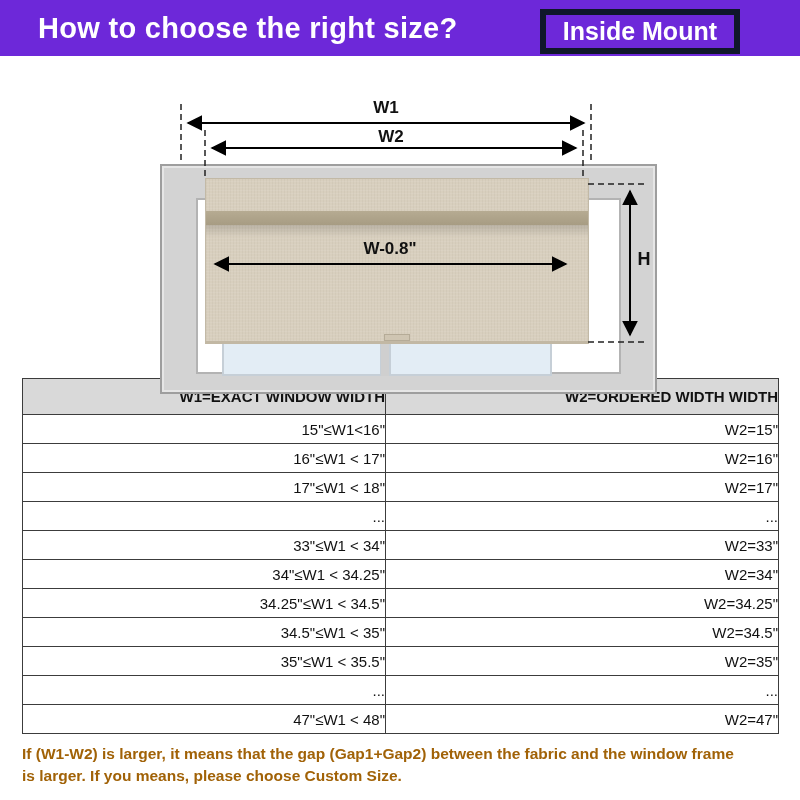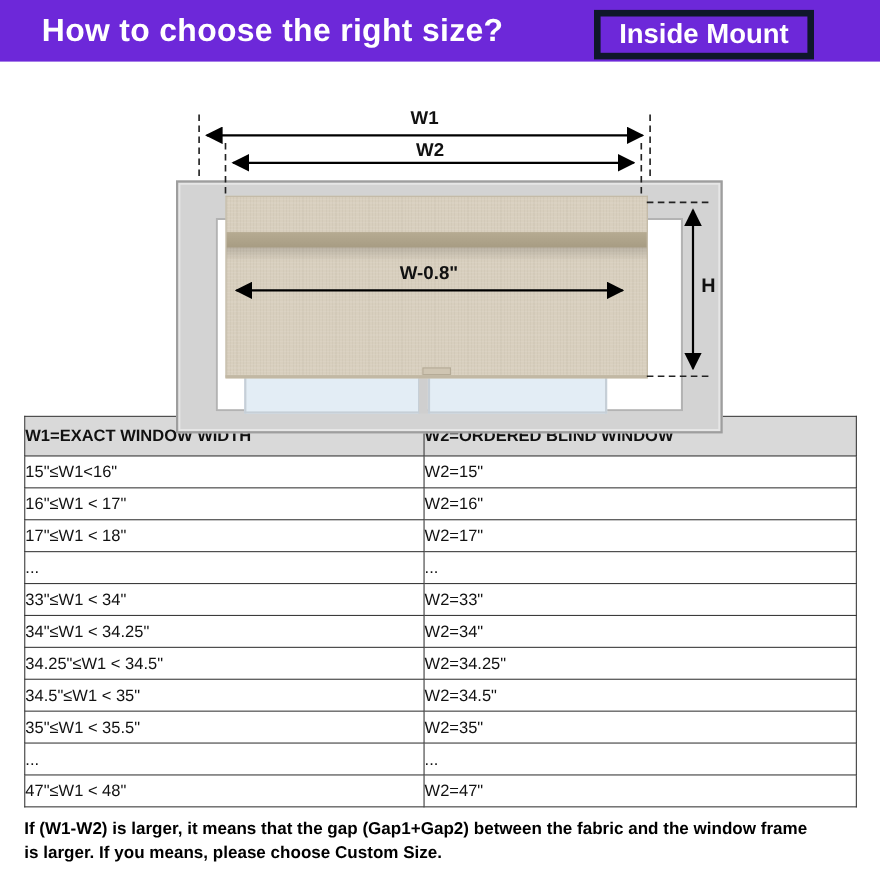--- a/index.html
+++ b/index.html
@@ -33,21 +33,21 @@
 
   .dim-svg { position:absolute; left:0; top:0; width:800px; height:322px; z-index:5; }
   .dim-label { position:absolute; z-index:6; font-weight:bold; color:#111111; text-align:center; font-size:17px; }
   .lbl-w1 { left:366px; top:6px; width:40px; }
   .lbl-w2 { left:371px; top:35px; width:40px; }
   .lbl-wfab { left:330px; top:147px; width:120px; }
   .lbl-h { left:633px; top:157px; width:22px; font-size:18px; }
 
   
   .size-table { position:absolute; top:378px; left:22px; width:756px; border-collapse:collapse; font-size:15px; color:#111111; table-layout:fixed; }
-  .size-table th, .size-table td { border:1px solid #3c3c3c; text-align:left; vertical-align:middle; }
+  .size-table th, .size-table td { border:1px solid #3c3c3c; text-align:right; vertical-align:middle; }
   .size-table th { height:36px; background:#d9d9d9; font-weight:bold; }
   .size-table td { height:29px; background:#ffffff; }
 
   
   .footer { position:absolute; left:22px; top:743px; width:762px; font-size:15.5px; font-weight:bold; line-height:1.4; color:#F7A21B; }
 </style>
 </head>
 <body>
 
 <div class="page">
@@ -100,21 +100,21 @@
   </div>
 
   <table class="size-table">
     <colgroup>
       <col style="width:363px">
       <col style="width:393px">
     </colgroup>
     <thead>
       <tr>
         <th>W1=EXACT WINDOW WIDTH</th>
-        <th>W2=ORDERED BLIND WINDOW</th>
+        <th>W2=ORDERED WIDTH WIDTH</th>
       </tr>
     </thead>
     <tbody>
         <tr>
           <td>15"≤W1&lt;16"</td>
           <td>W2=15"</td>
         </tr>
         <tr>
           <td>16"≤W1 &lt; 17"</td>
           <td>W2=16"</td>
@@ -151,18 +151,18 @@
           <td>...</td>
           <td>...</td>
         </tr>
         <tr>
           <td>47"≤W1 &lt; 48"</td>
           <td>W2=47"</td>
         </tr>
       </tbody>
   </table>
 
-  <div class="footer" style="color: #000000;">
+  <div class="footer" style="color: #a16207;">
     <div>If (W1-W2) is larger, it means that the gap  (Gap1+Gap2) between the fabric and the window frame</div>
     <div>is larger. If you means, please choose Custom Size.</div>
   </div>
 
 </div>
 
 </body></html>

